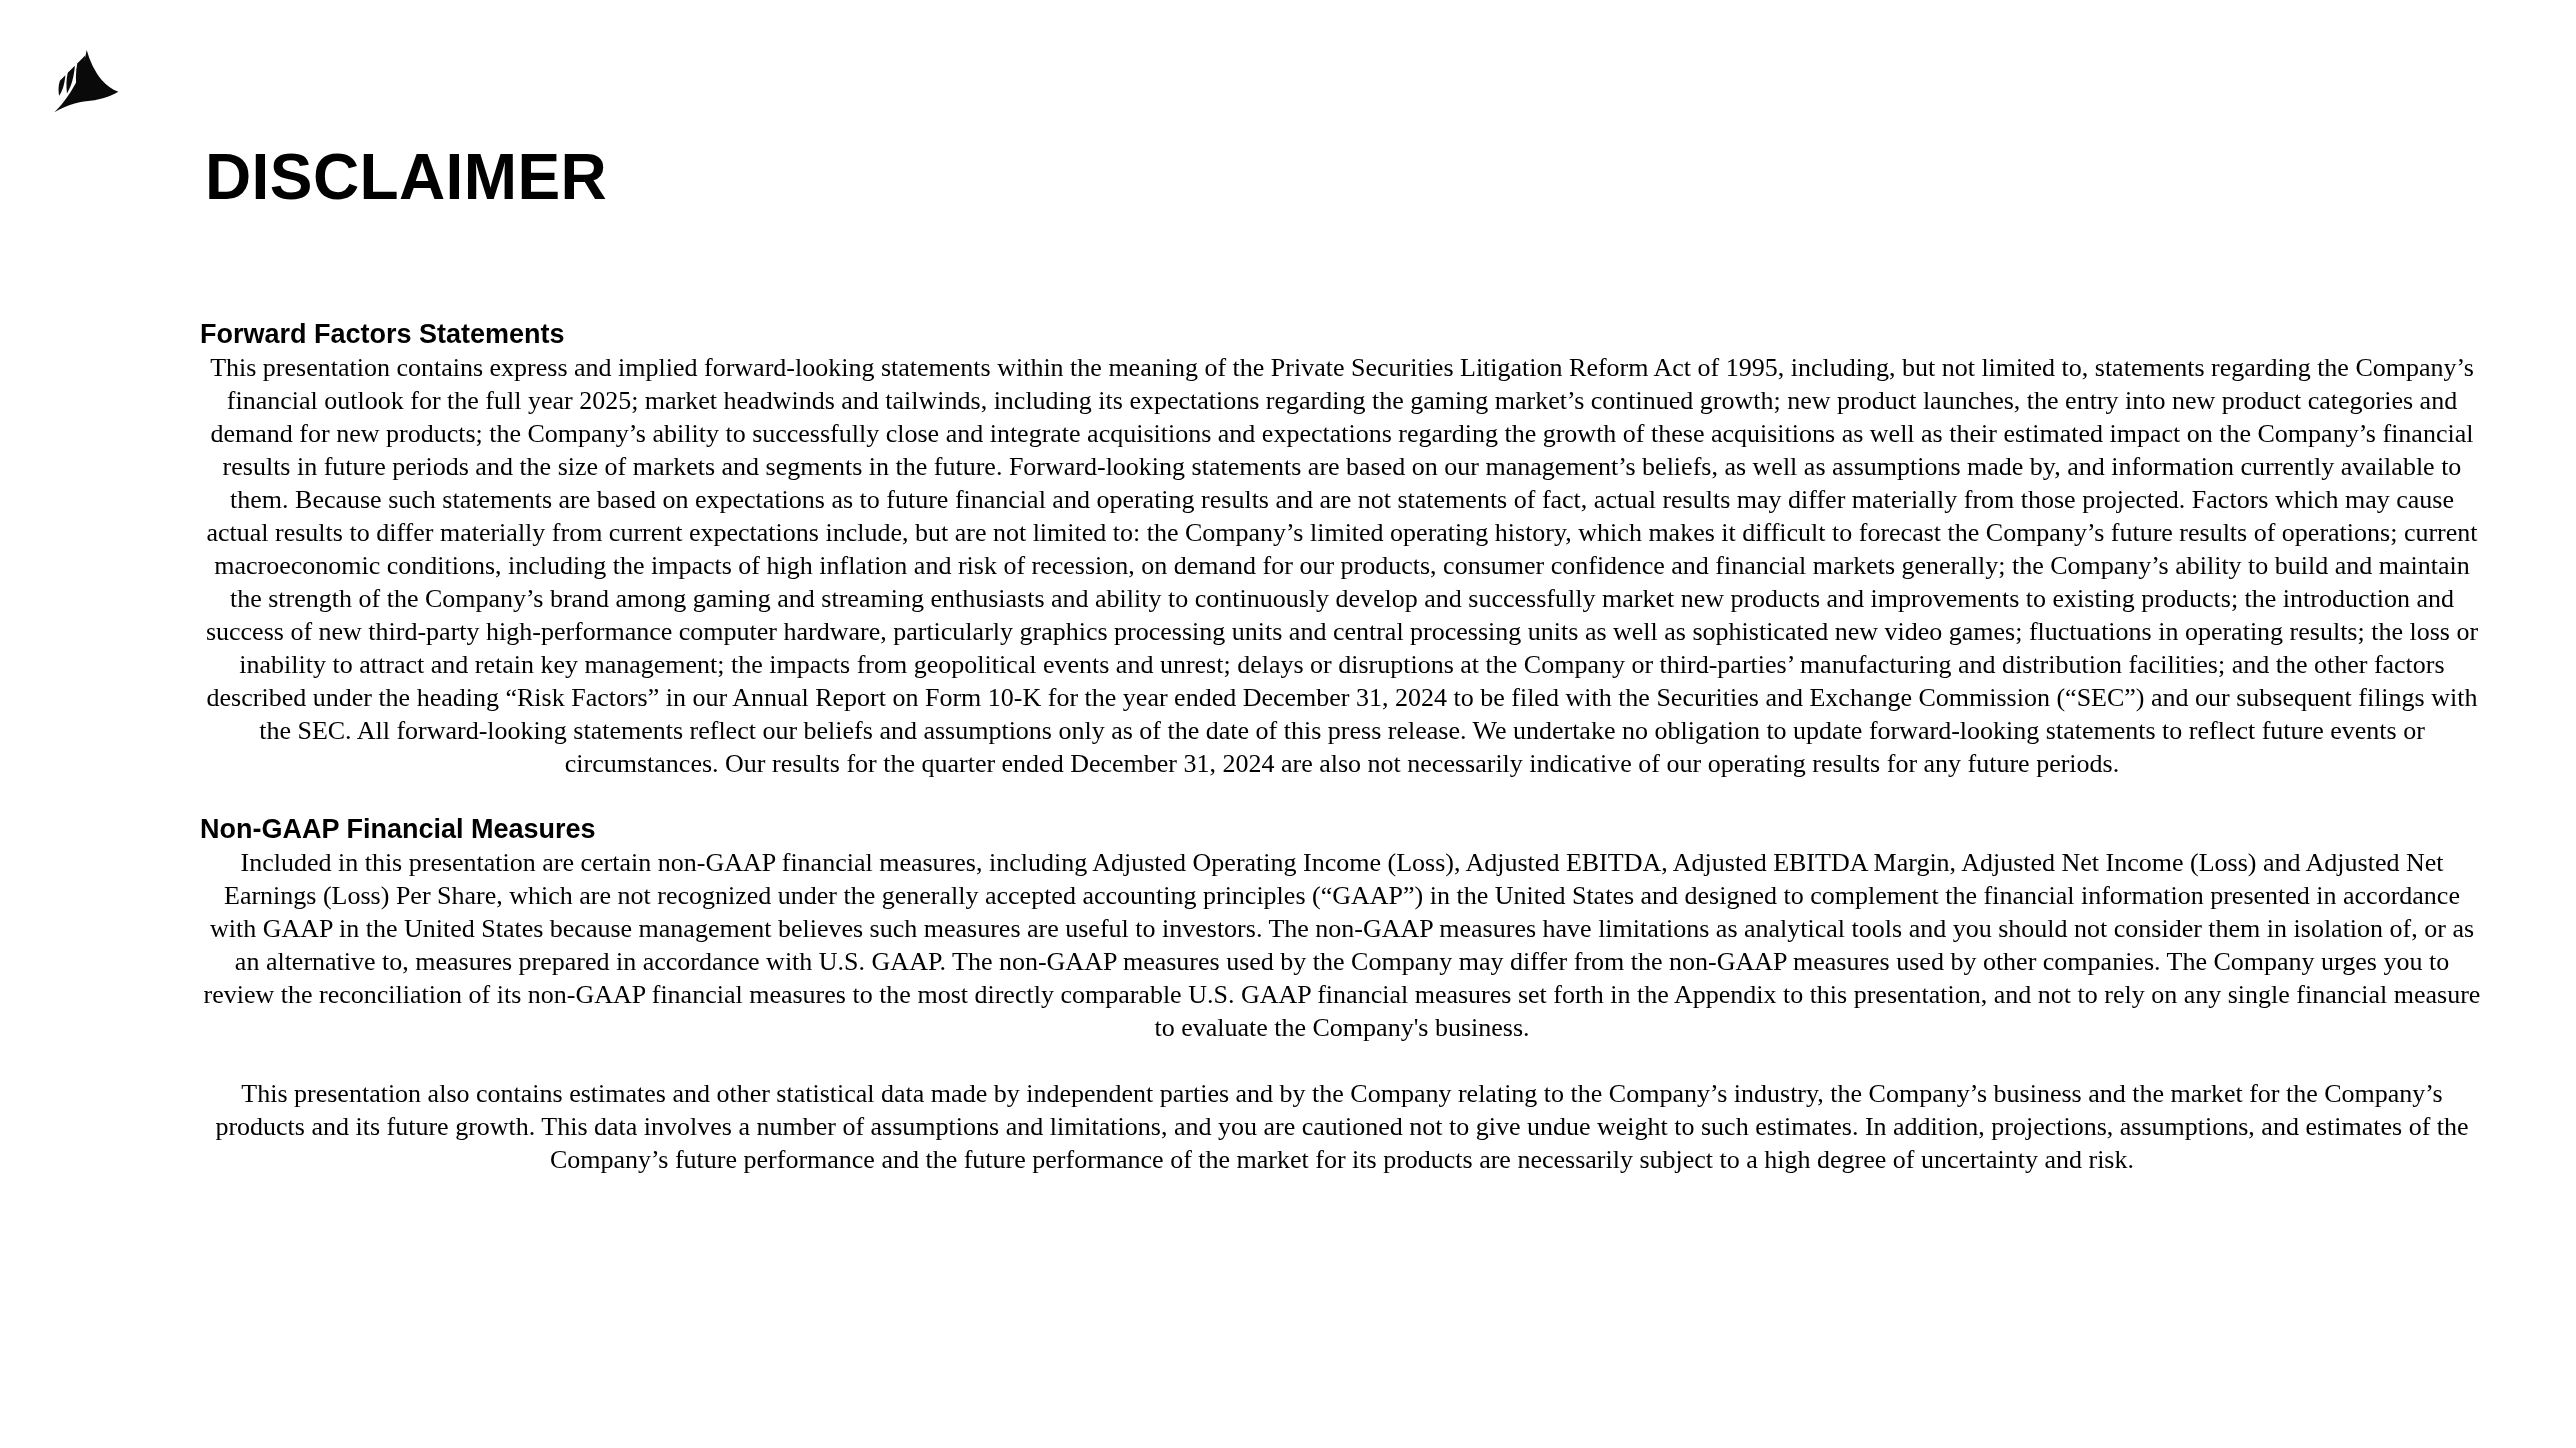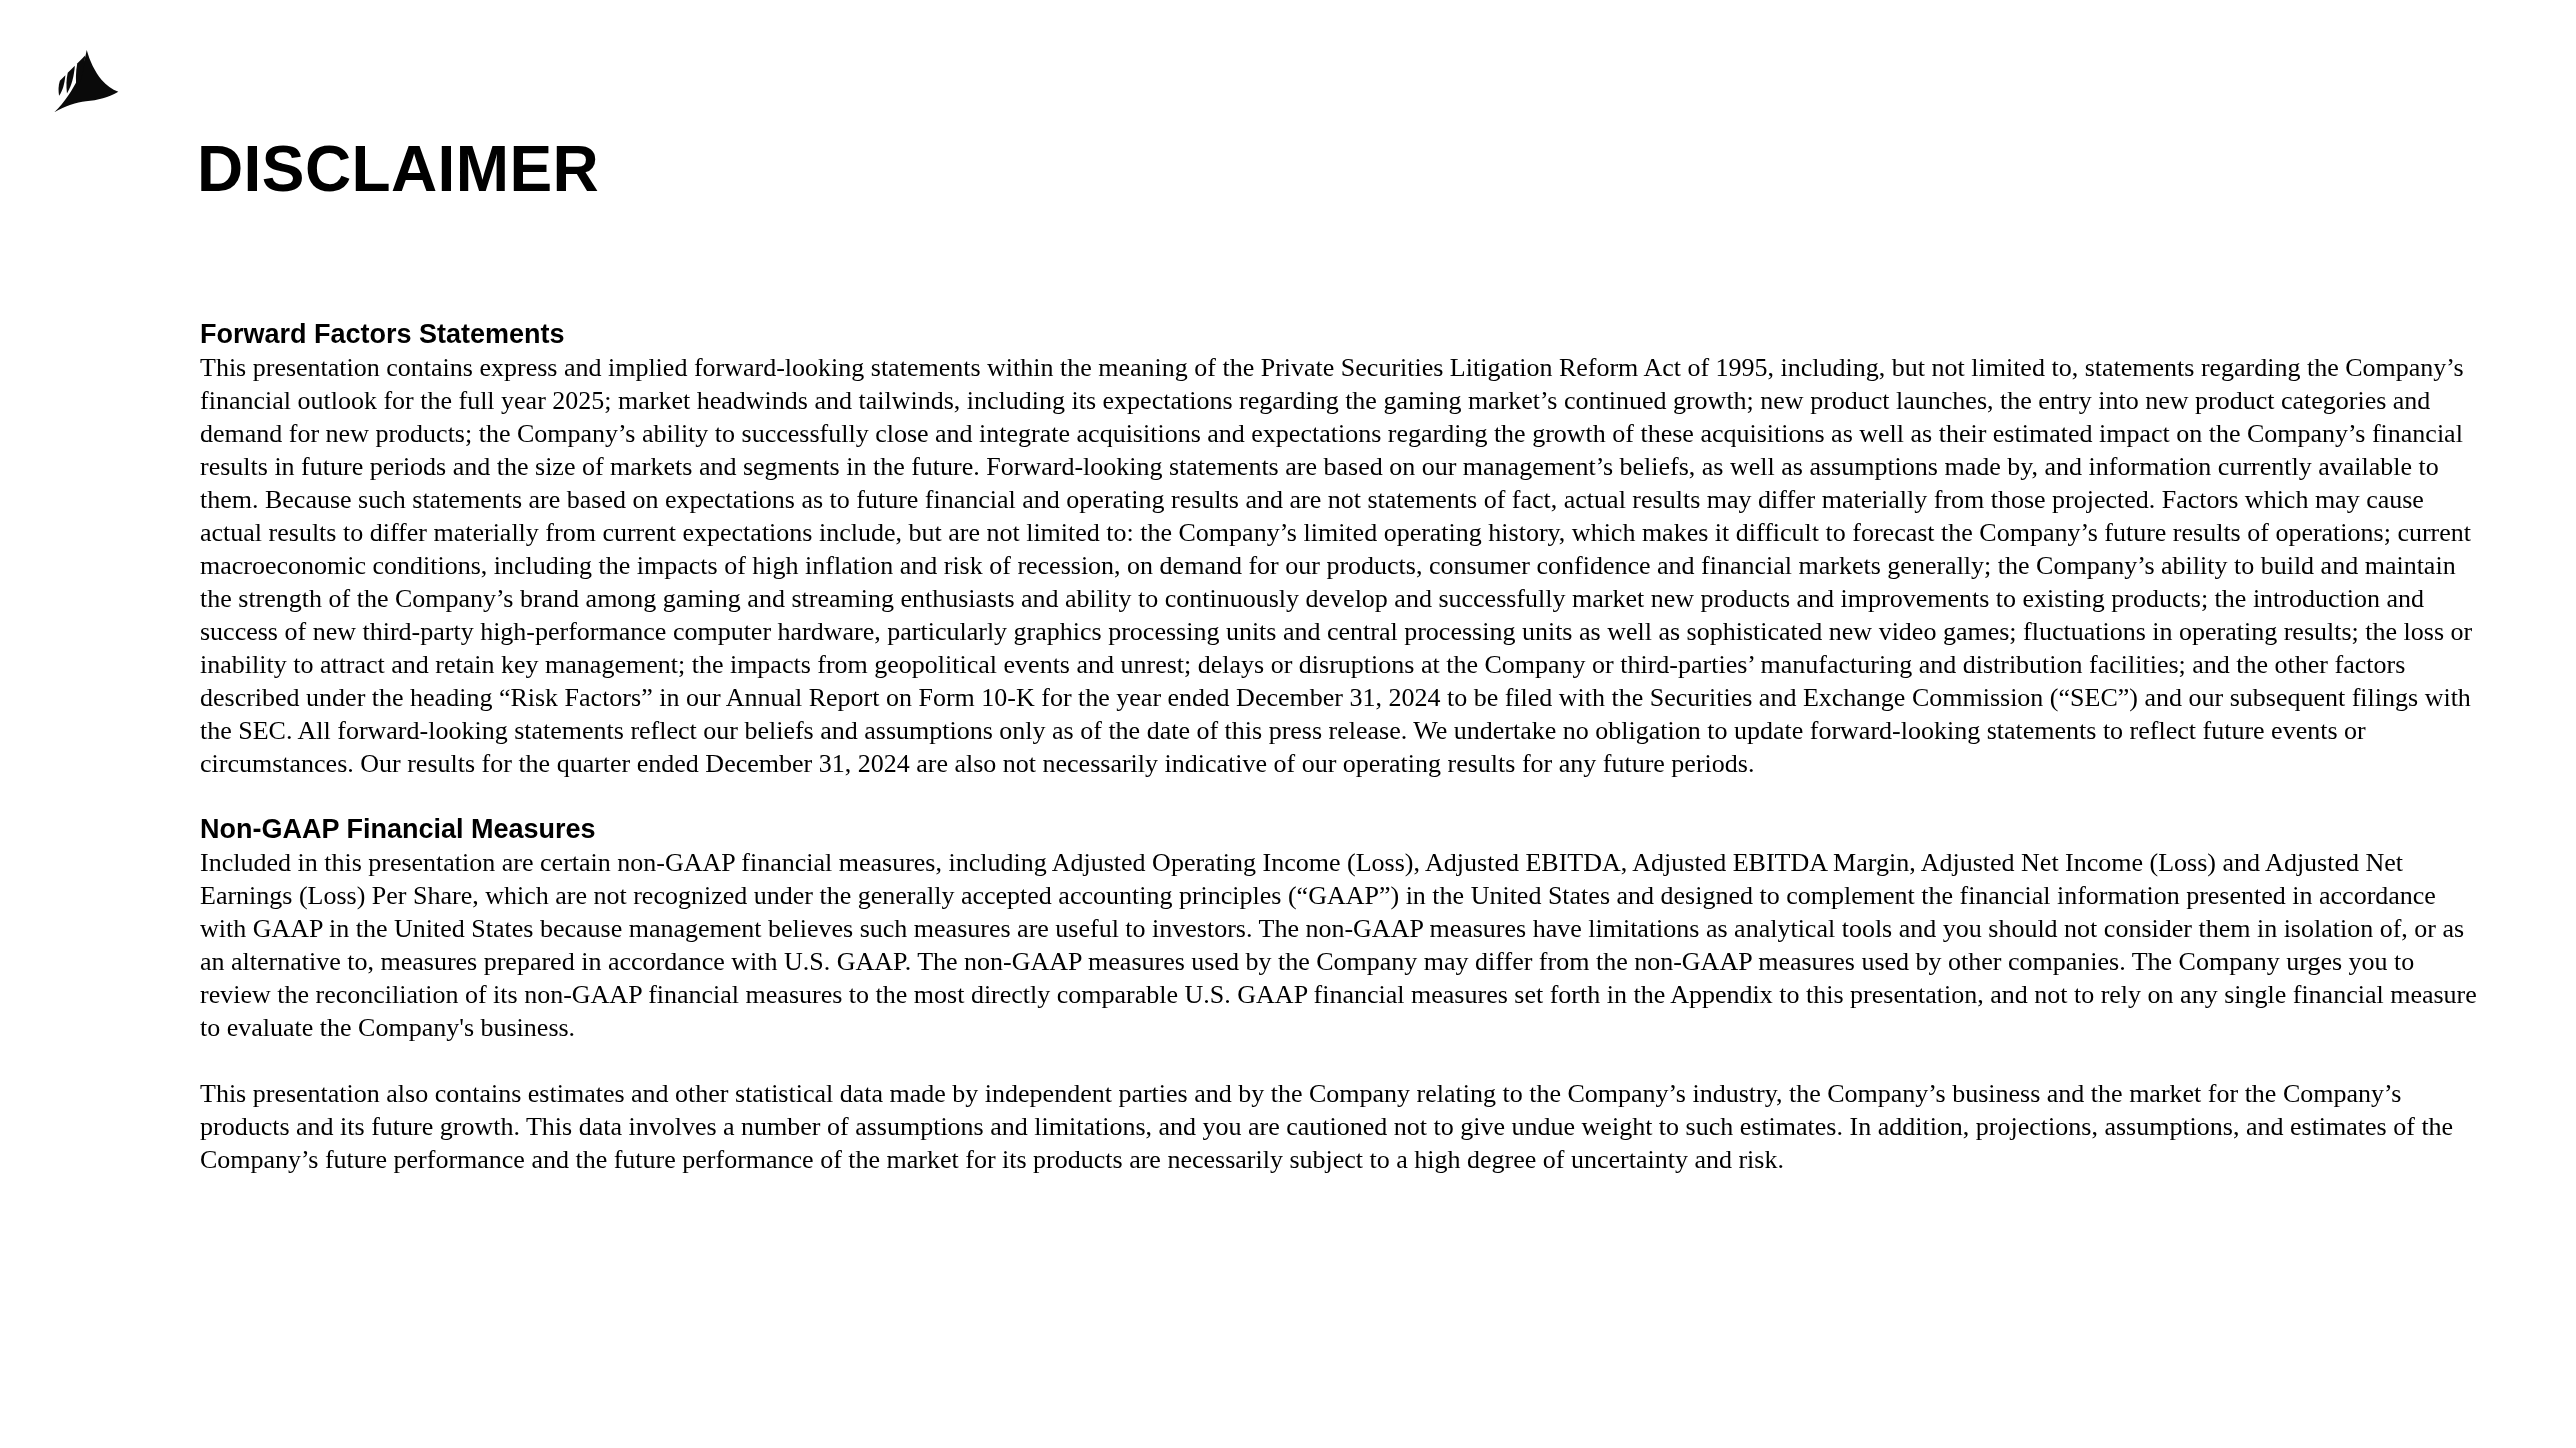--- a/index.html
+++ b/index.html
@@ -20,21 +20,21 @@
     left: 48px;
     top: 46px;
     width: 79px;
     height: 79px;
   }
   .logo svg { width: 100%; height: 100%; display: block; }
   .page-title {
     position: absolute;
     left: 197px;
     top: 137px;
-    margin: 0;
+    margin: 8px;
     font-family: "Liberation Sans", sans-serif;
     font-weight: bold;
     font-size: 64px;
     line-height: 1;
     letter-spacing: 0.4px;
     color: #000000;
   }
   .content {
     position: absolute;
     left: 200px;
@@ -49,21 +49,21 @@
     font-size: 27px;
     line-height: 33px;
     color: #000000;
   }
   .section-body {
     margin: 0;
     font-family: "Liberation Serif", serif;
     font-size: 26px;
     line-height: 33px;
     color: #000000;
-    text-align: left;
+    text-align: center;
   }
 </style>
 </head>
 <body>
 
 <div class="slide">
 
   <div class="logo">
     <svg viewBox="0 0 100 100" xmlns="http://www.w3.org/2000/svg" aria-hidden="true">
       <g fill="#0a0a0a">

